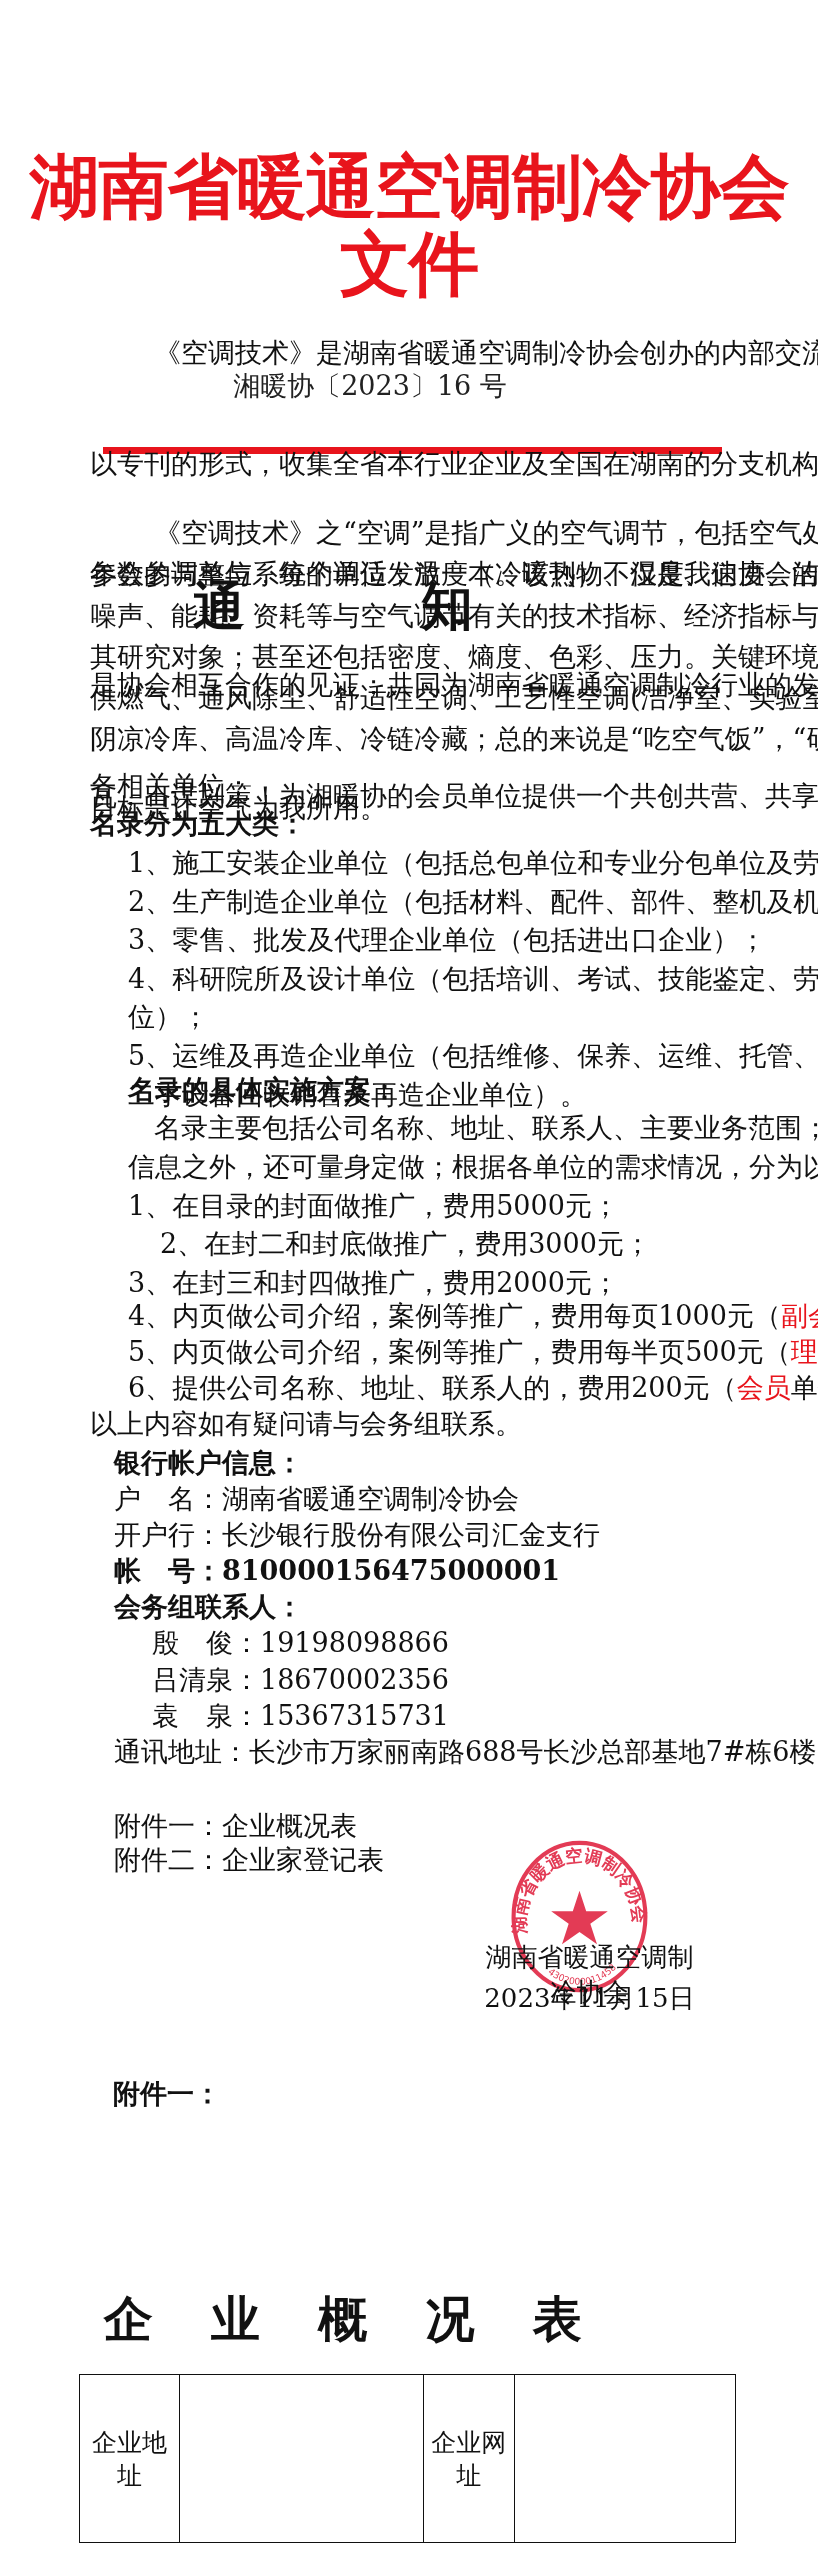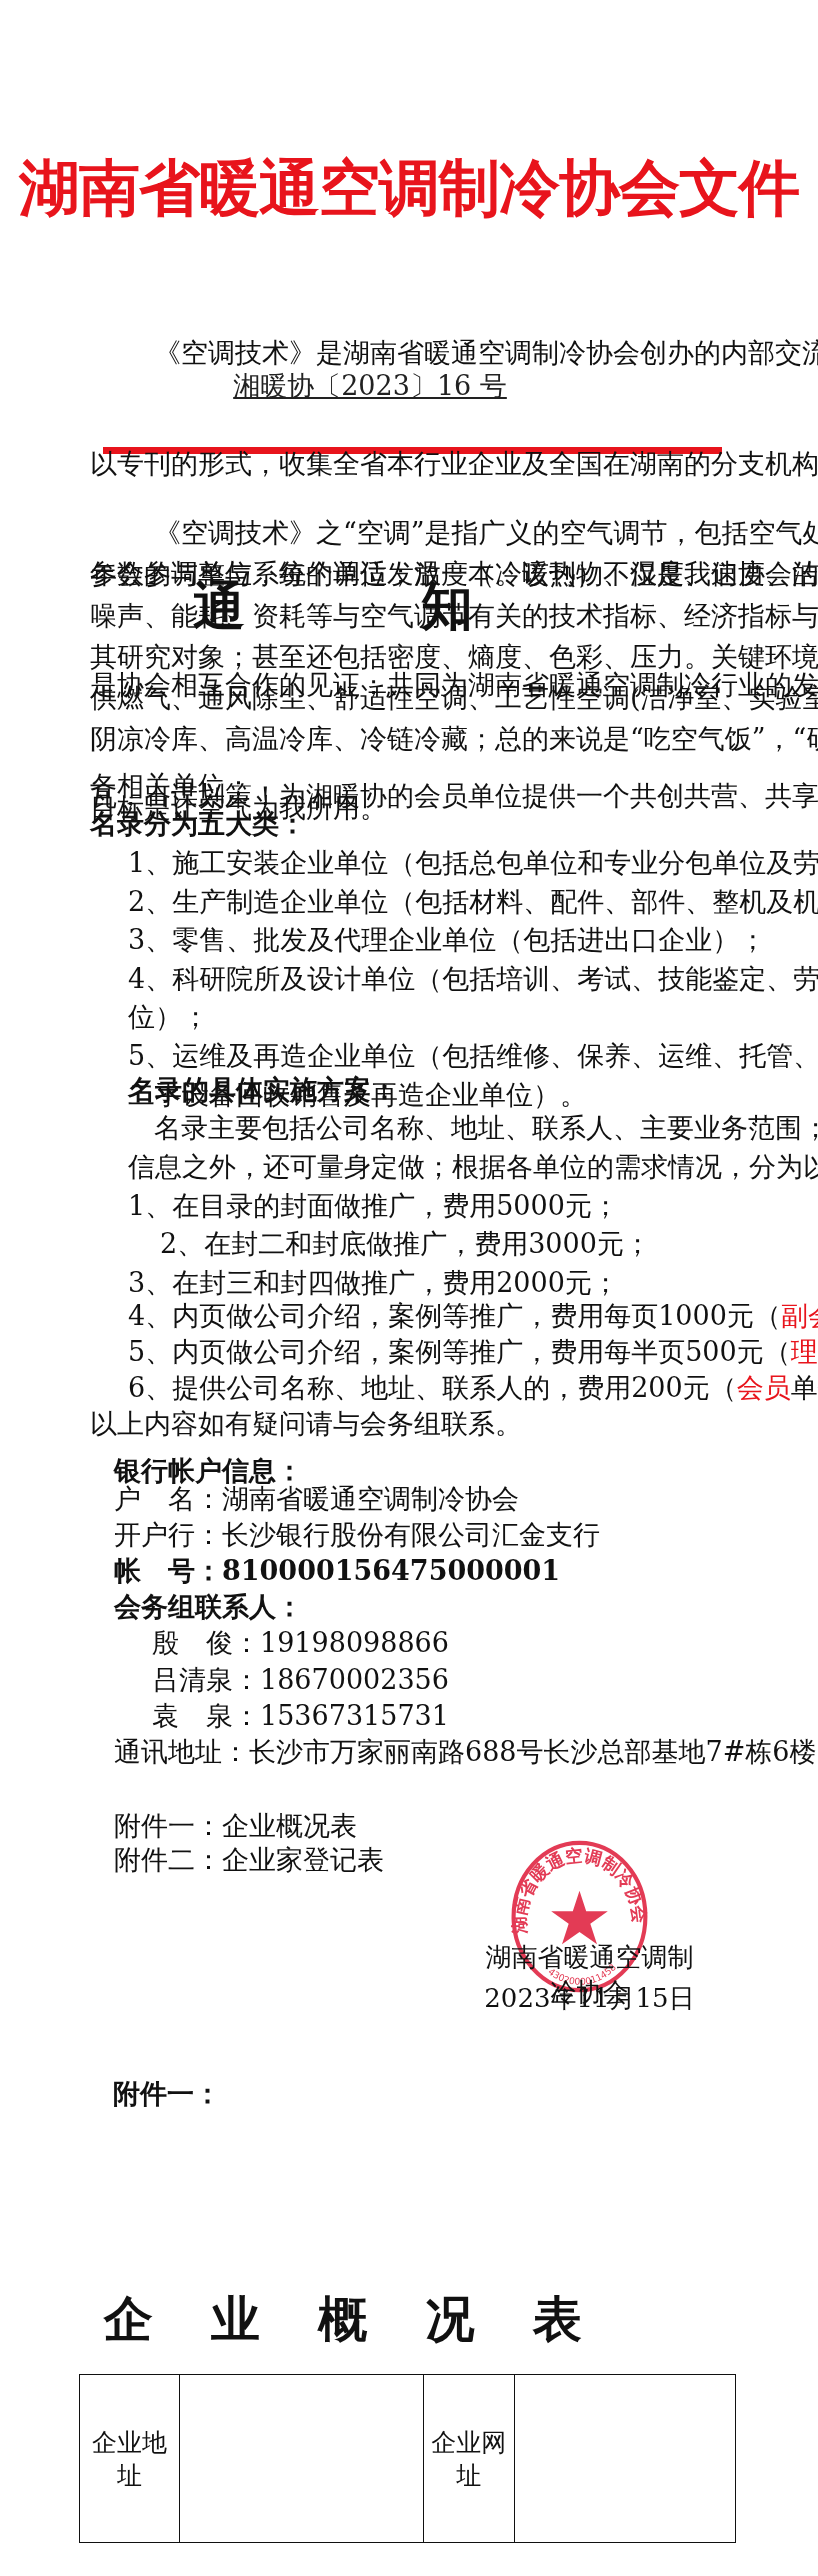--- a/index.html
+++ b/index.html
@@ -1,22 +1,22 @@
 <!DOCTYPE html>
 <html style="font-size:8.2px"><head>
 <meta charset="utf-8">
 <style>
   html, body { margin: 0; padding: 0; background: #ffffff; }
   body { width: 818px; height: 4007px; position: relative; overflow: hidden;
          font-family: "DejaVu Serif", "Liberation Serif", serif; color: #111; }
   .abs { position: absolute; }
   .red-title { left: 0; width: 818px; top: 149px; text-align: center; color: #e8141c;
                font-family: "DejaVu Sans", "Liberation Sans", sans-serif; font-weight: bold;
-               font-size: 61px; letter-spacing: -1px; line-height: 77px; }
-  .doc-num { left: 0; width: 740px; top: 368px; text-align: center; font-size: 27px; color: #222; text-decoration: underline; }
+               font-size: 70px; letter-spacing: -1px; line-height: 77px; }
+  .doc-num { left: 0; width: 740px; top: 368px; text-align: center; font-size: 27px; color: #222; }
   .red-rule { left: 103px; width: 619px; top: 447px; height: 7.2px; background: #e8141c; }
   .notice-title { left: 0; width: 666px; top: 572px; text-align: center; font-size: 52px; font-weight: bold; letter-spacing: 62px; padding-left: 62px; box-sizing: border-box; }
   .bold { font-weight: bold; }
   .red { color: #e8141c; }
   .p { position: absolute; white-space: nowrap; font-size: 27px; }
 
   
   .stamp { left: 510px; top: 1839px; width: 139px; height: 155px; }
   .stamp svg { width: 100%; height: 100%; }
   .sign { left: 484px; width: 211px; text-align: center; font-size: 26px; }
@@ -79,21 +79,21 @@
   <span>4、内页做公司介绍，案例等推广，费用每页1000元（</span><span class="red">副会长</span>
 </div>
 <div class="p" style="left:128px; top:1334px;">
   <span>5、内页做公司介绍，案例等推广，费用每半页500元（</span><span class="red">理事</span>
 </div>
 <div class="p" style="left:128px; top:1370px;">
   <span>6、提供公司名称、地址、联系人的，费用200元（</span><span class="red">会员</span><span>单位免费）；</span>
 </div>
 <div class="p" style="left:90px; top:1406px;">以上内容如有疑问请与会务组联系。</div>
 
-<div class="p bold" style="left:114px; top:1445px;margin-top:8px;">银行帐户信息：</div>
+<div class="p bold" style="left:114px; top:1445px;">银行帐户信息：</div>
 <div class="p" style="left:114px; top:1481px;">户　名：湖南省暖通空调制冷协会</div>
 <div class="p" style="left:114px; top:1517px;">开户行：长沙银行股份有限公司汇金支行</div>
 <div class="p" style="left:114px; top:1553px;font-weight:bold;">帐　号：810000156475000001</div>
 
 <div class="p bold" style="left:114px; top:1589px;">会务组联系人：</div>
 <div class="p" style="left:152px; top:1625px;">殷　俊：19198098866</div>
 <div class="p" style="left:152px; top:1662px;">吕清泉：18670002356</div>
 <div class="p" style="left:152px; top:1698px;">袁　泉：15367315731</div>
 <div class="p" style="left:114px; top:1734px;">通讯地址：长沙市万家丽南路688号长沙总部基地7#栋6楼</div>
 

